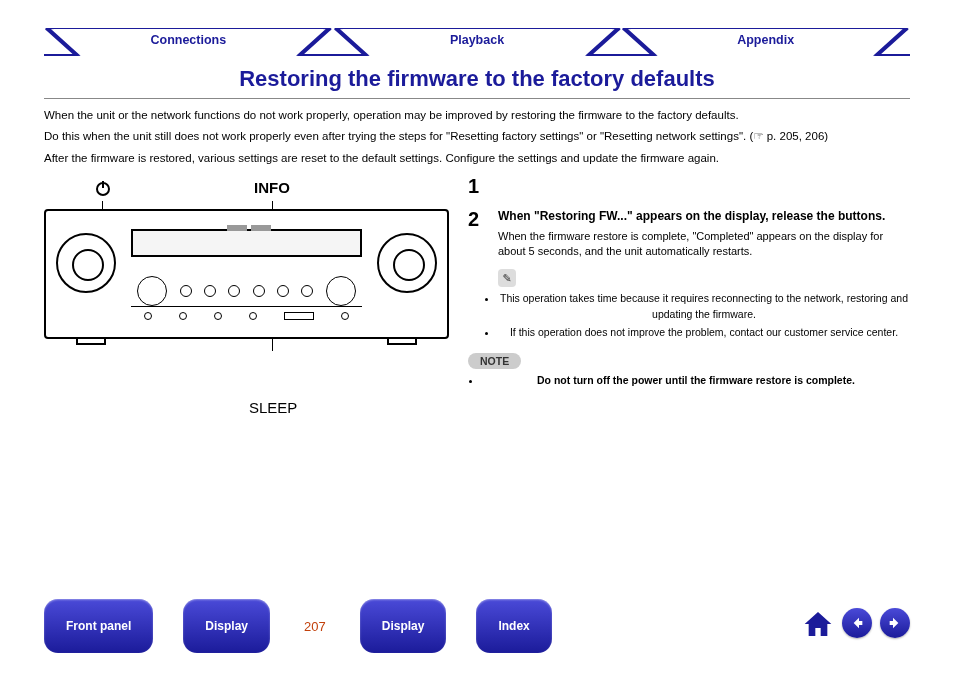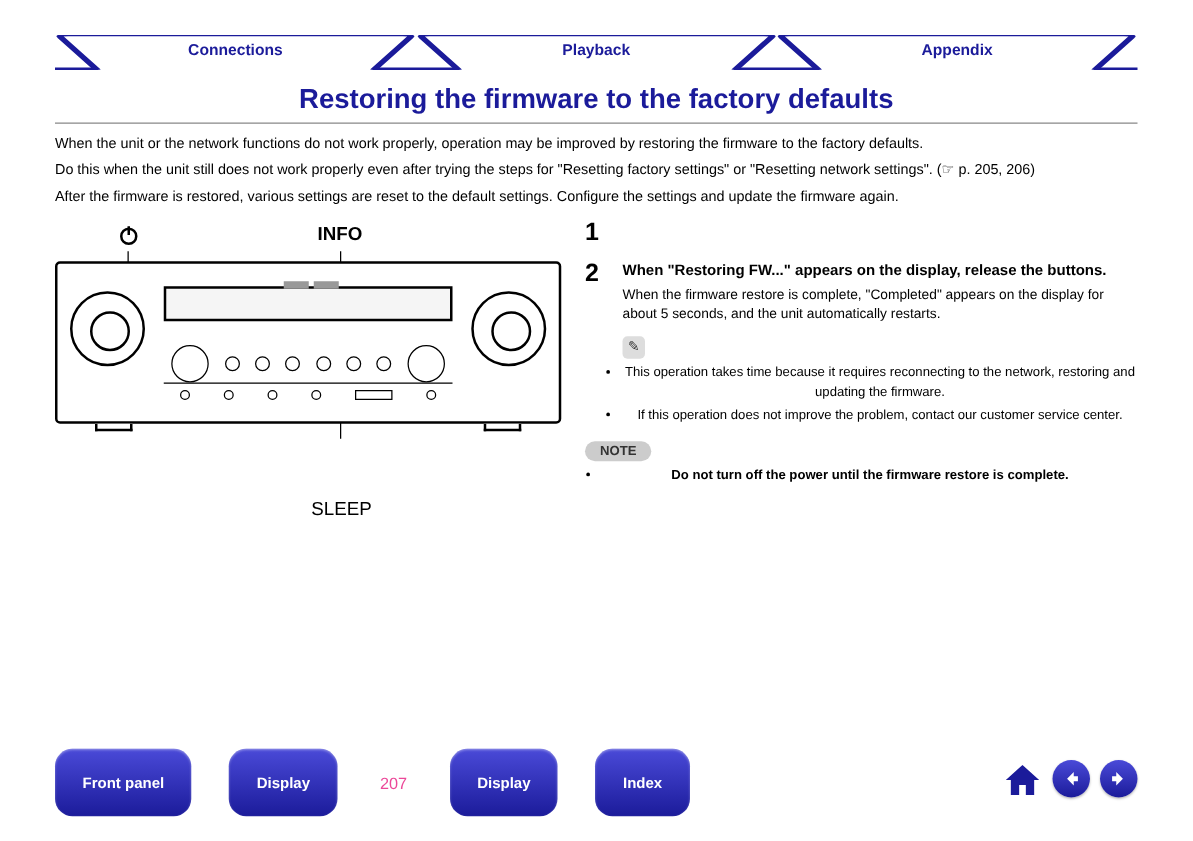--- a/index.html
+++ b/index.html
@@ -176,21 +176,21 @@
     background:#2d2db8;
     background: linear-gradient(#4a4ad8,#1b1b9a);
     color:#fff;
     font-size:12px;
     font-weight:bold;
     padding:20px 22px;
     border-radius:14px;
     cursor:pointer;
     box-shadow: inset 0 1px 2px rgba(255,255,255,0.4);
   }
-  .pgnum { font-size:13px; color:#ec4899; margin:16px 4px;}
+  .pgnum { font-size:13px; color:#c2410c; margin:16px 4px;}
   .navicons {
     margin-left:auto;
     display:flex;
     gap:8px;
   }
   .circ {
     width:30px;height:30px;border-radius:50%;
     background: linear-gradient(#4a4ad8,#1b1b9a);
     display:flex;align-items:center;justify-content:center;
     color:#fff;

